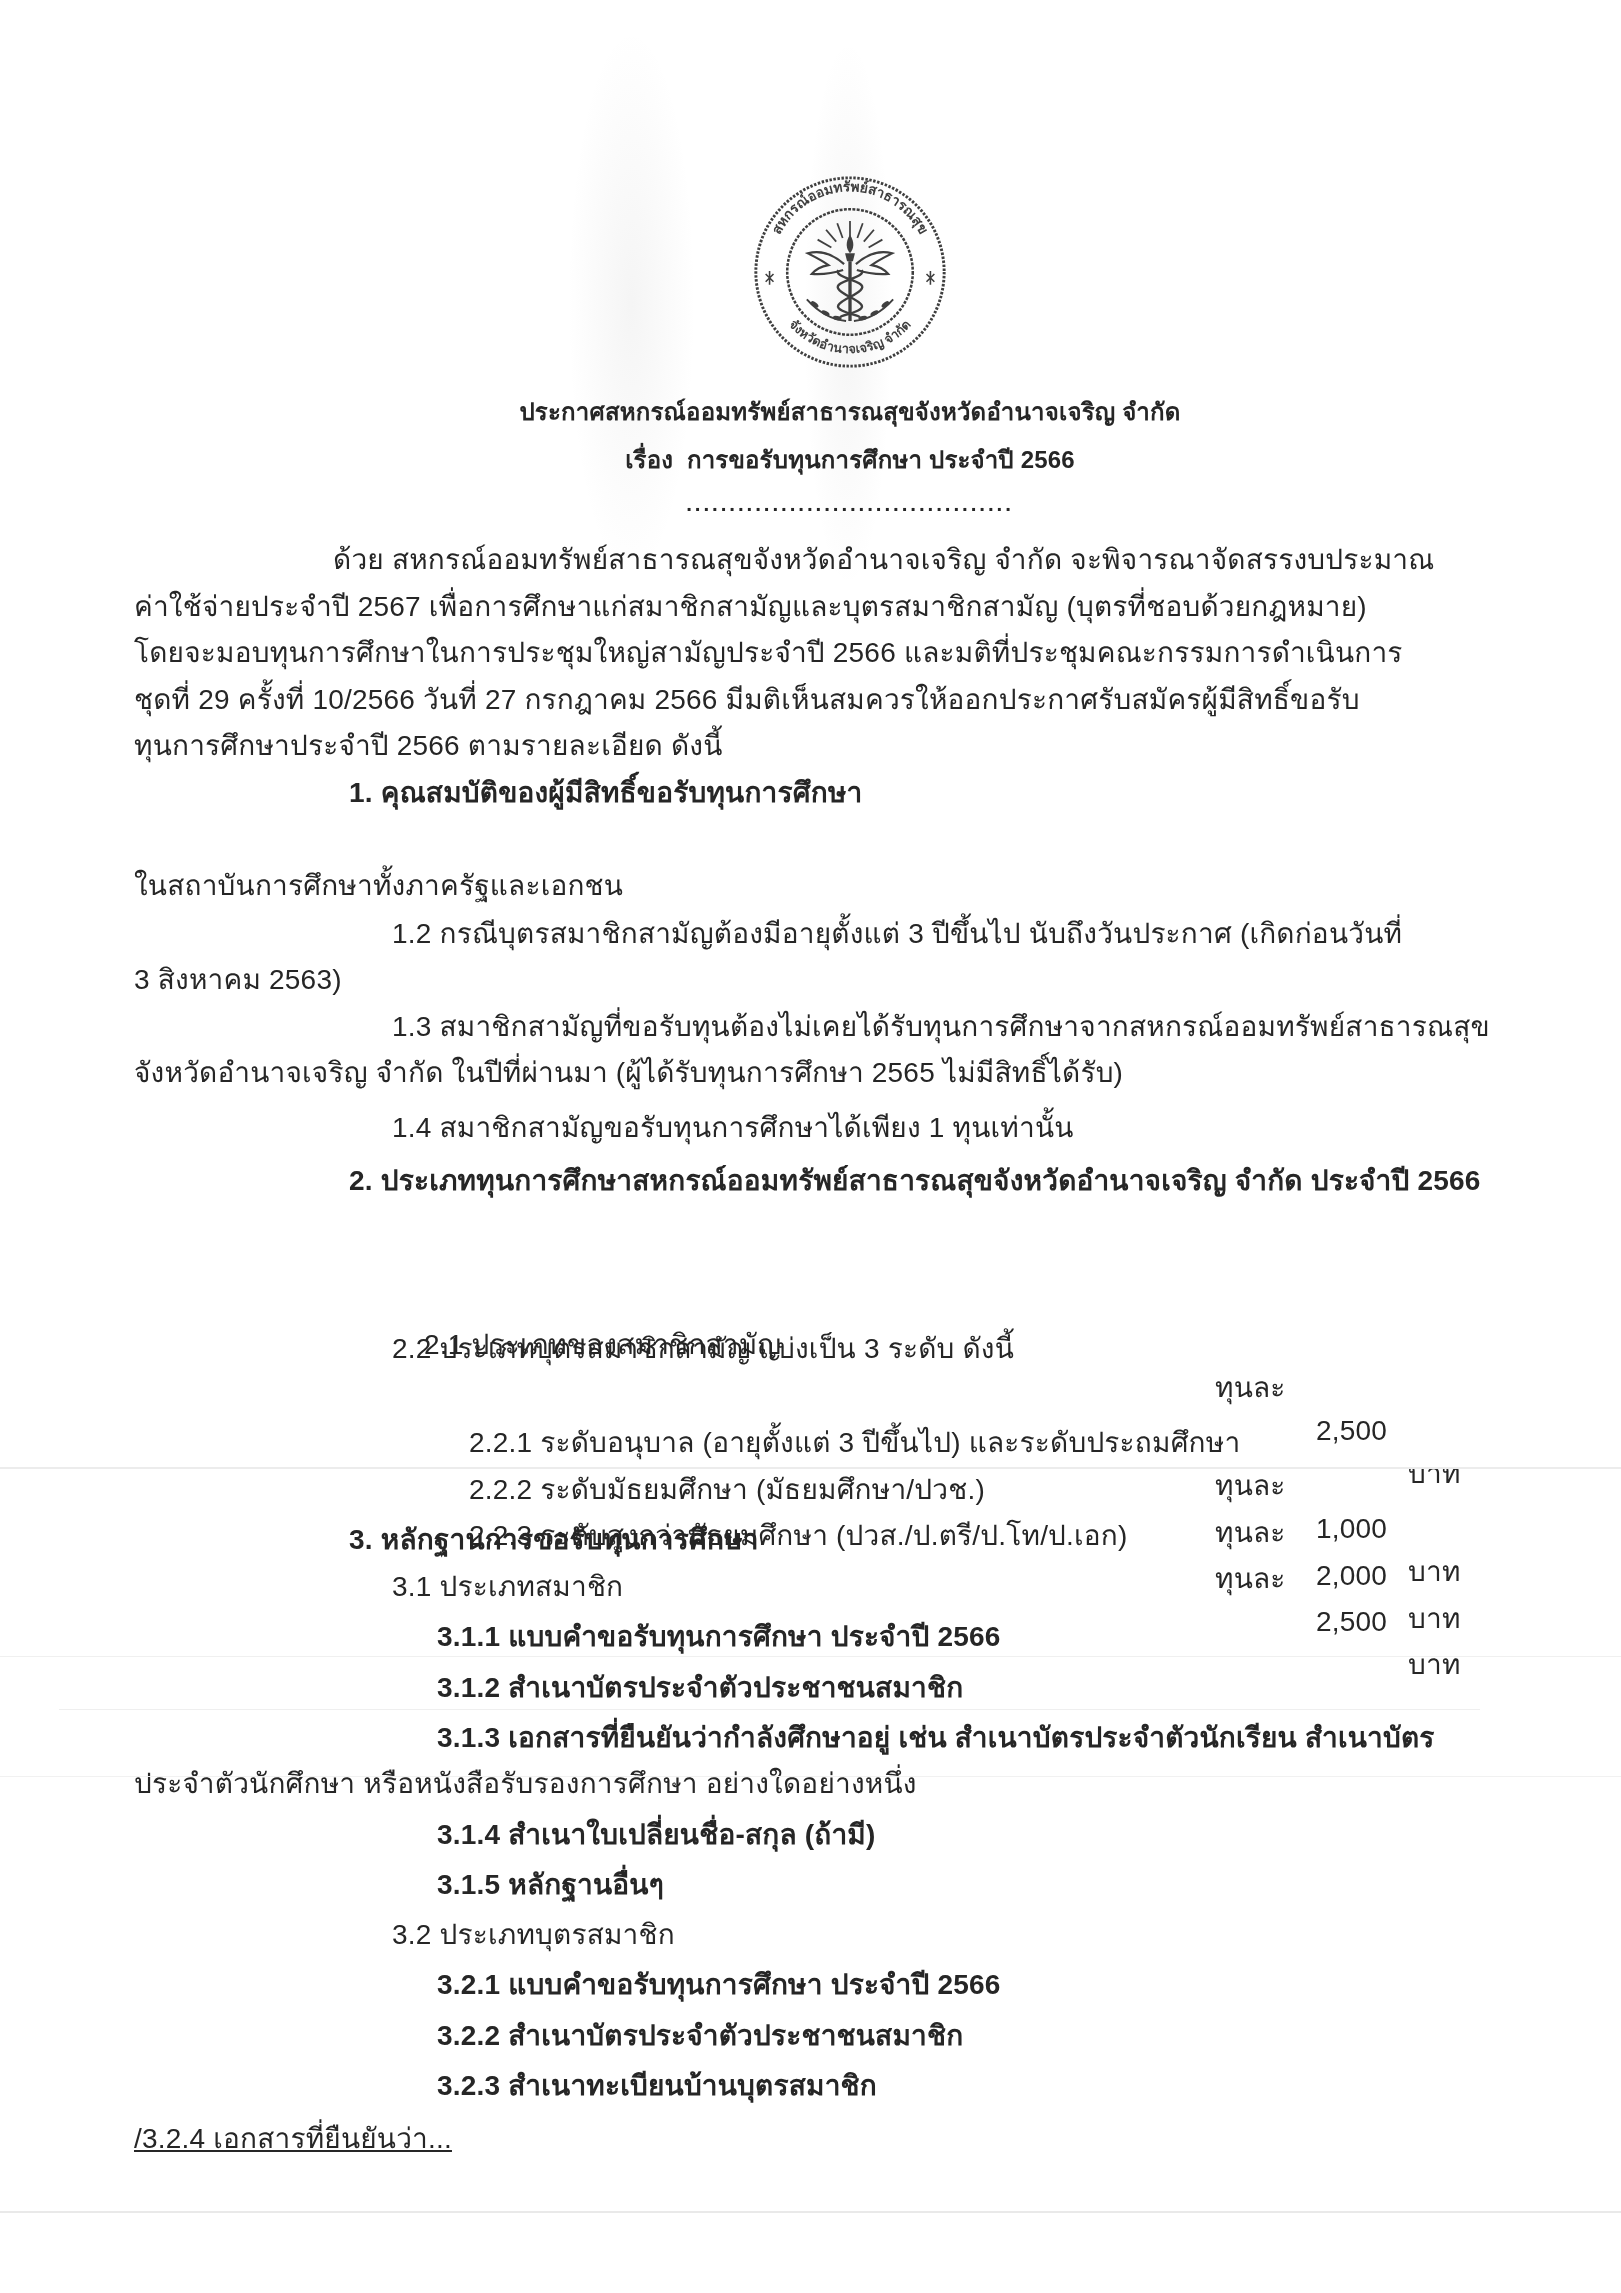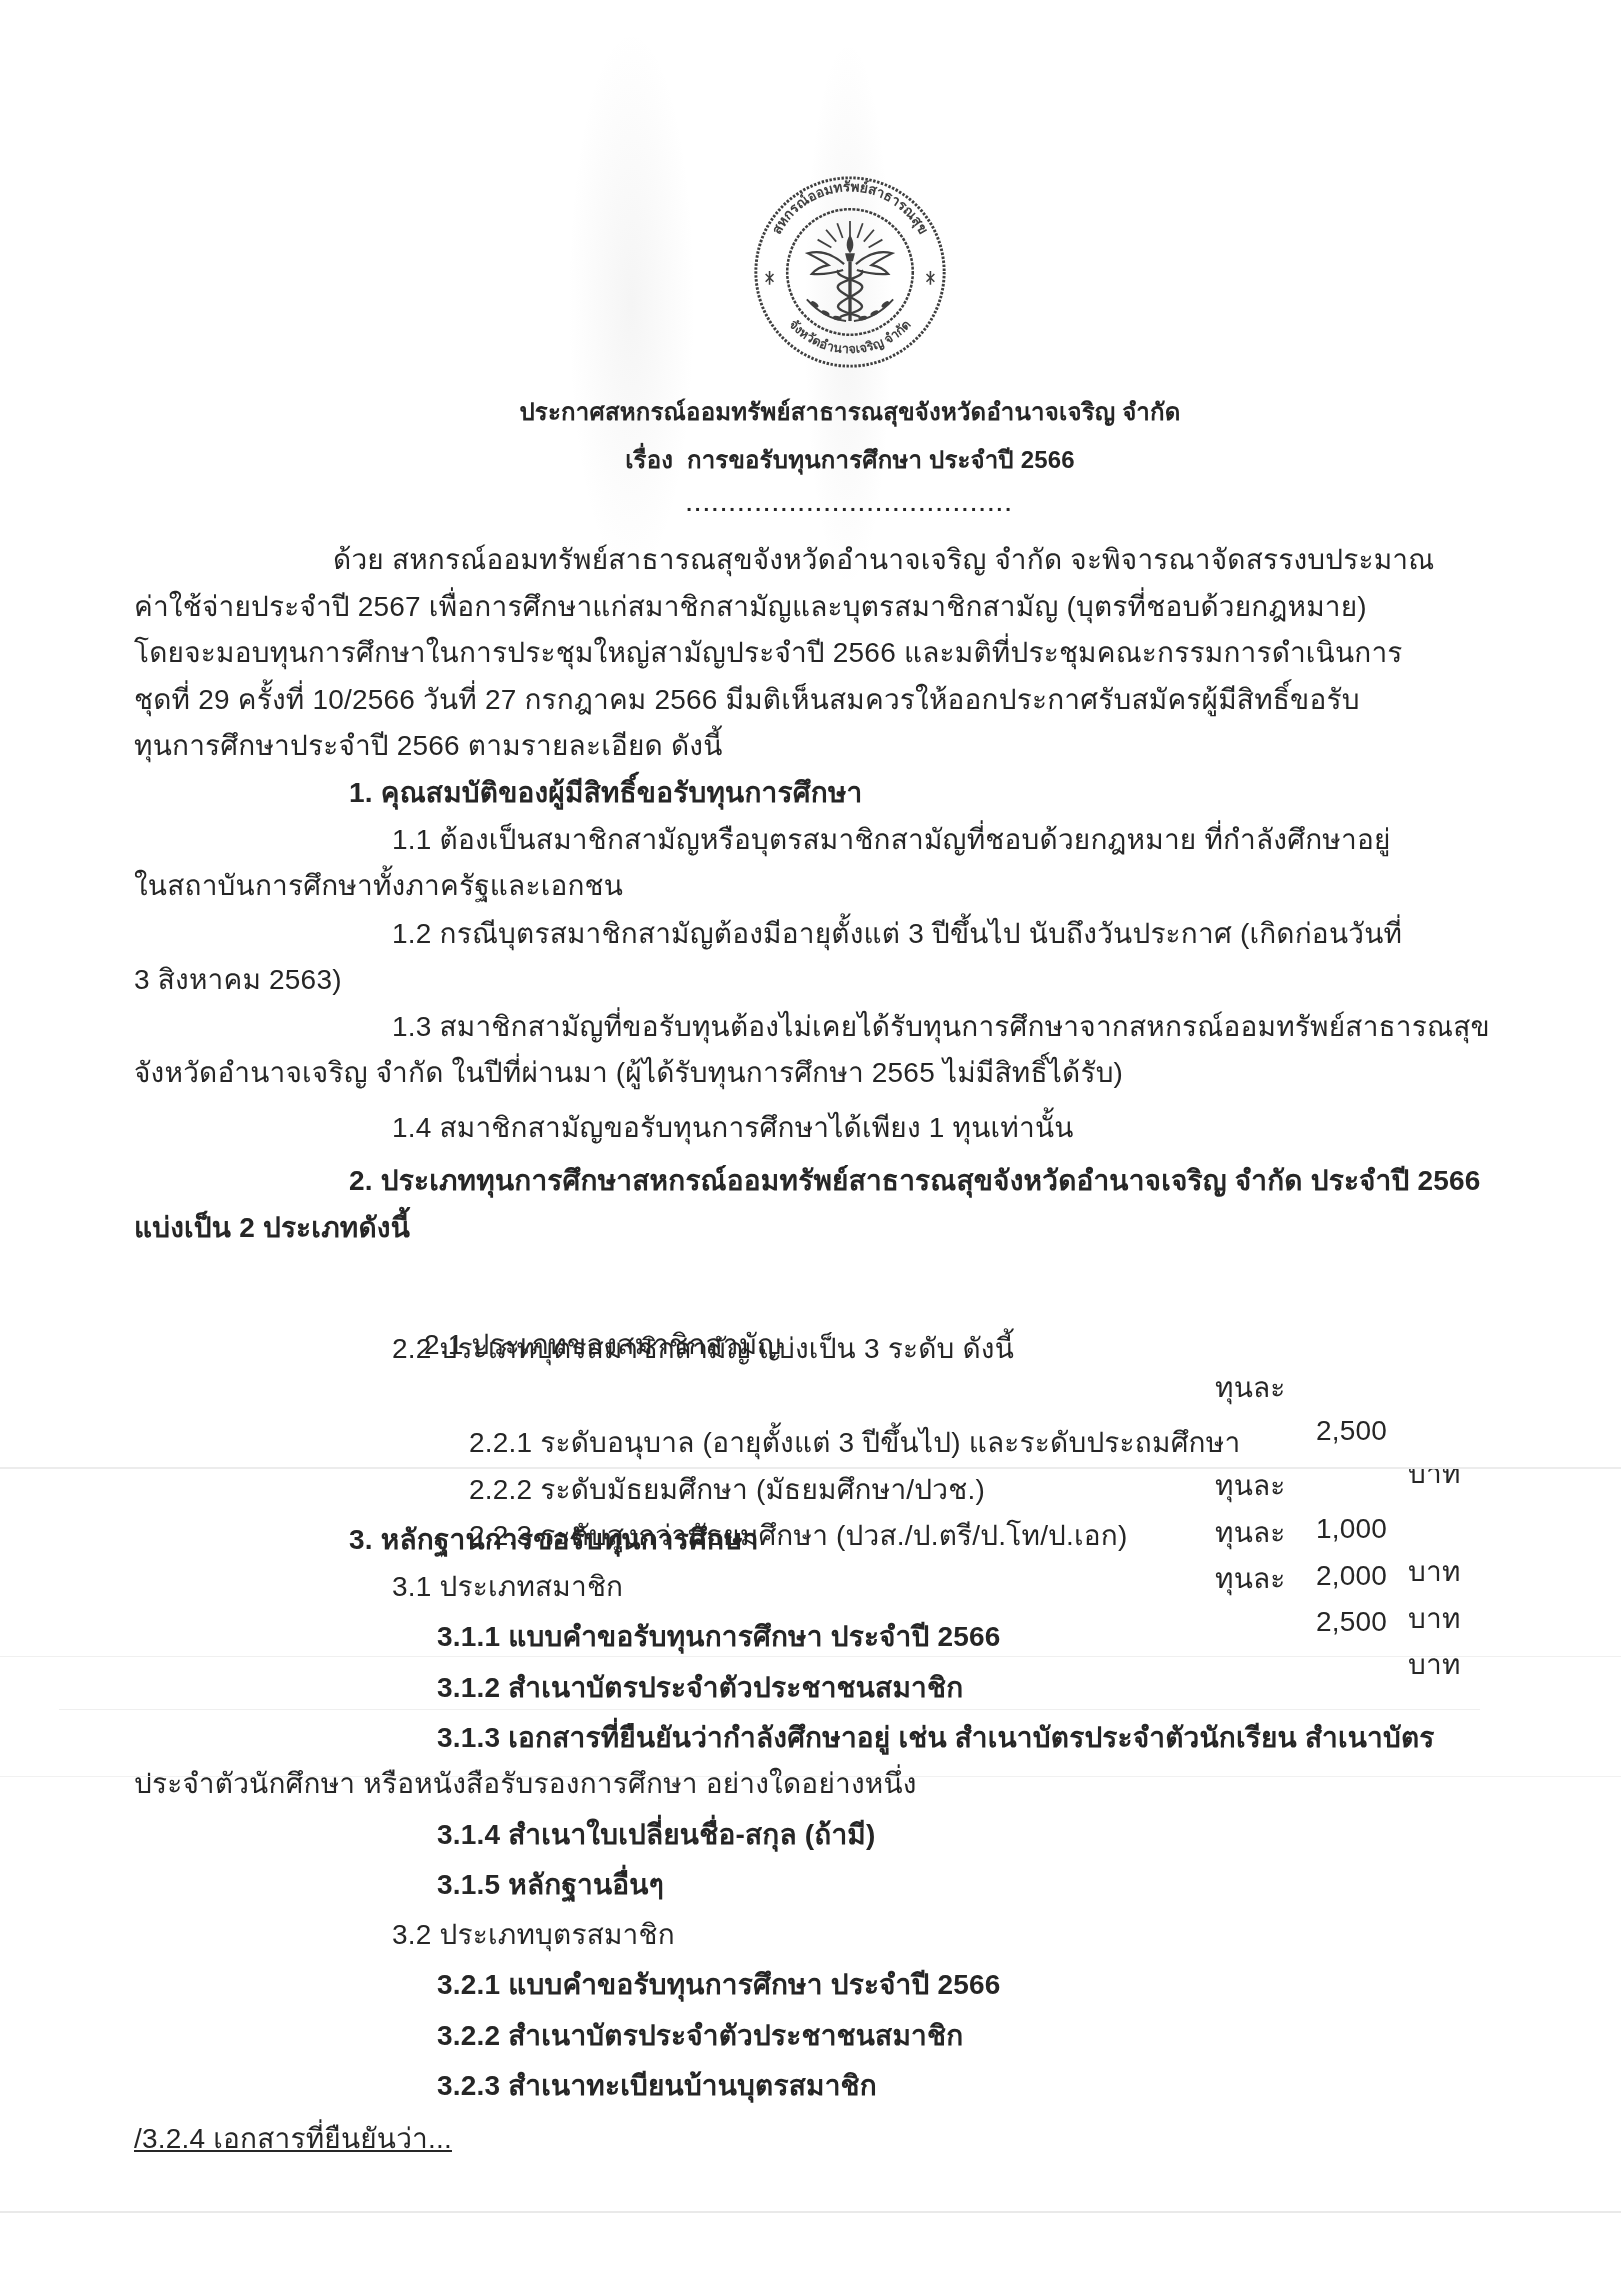--- a/index.html
+++ b/index.html
@@ -115,30 +115,28 @@
   <div class="ln center bold title-size" style="top:438px">เรื่อง  การขอรับทุนการศึกษา ประจำปี 2566</div>
   <div class="ln center divider-dots" style="top:492px">......................................</div>
 
   <div class="ln ind-para" style="top:538px">ด้วย สหกรณ์ออมทรัพย์สาธารณสุขจังหวัดอำนาจเจริญ จำกัด จะพิจารณาจัดสรรงบประมาณ</div>
   <div class="ln" style="top:585px">ค่าใช้จ่ายประจำปี 2567 เพื่อการศึกษาแก่สมาชิกสามัญและบุตรสมาชิกสามัญ (บุตรที่ชอบด้วยกฎหมาย)</div>
   <div class="ln" style="top:631px">โดยจะมอบทุนการศึกษาในการประชุมใหญ่สามัญประจำปี 2566 และมติที่ประชุมคณะกรรมการดำเนินการ</div>
   <div class="ln" style="top:678px">ชุดที่ 29 ครั้งที่ 10/2566 วันที่ 27 กรกฎาคม 2566 มีมติเห็นสมควรให้ออกประกาศรับสมัครผู้มีสิทธิ์ขอรับ</div>
   <div class="ln" style="top:724px">ทุนการศึกษาประจำปี 2566 ตามรายละเอียด ดังนี้</div>
 
   <div class="ln ind-h bold" style="top:771px">1. คุณสมบัติของผู้มีสิทธิ์ขอรับทุนการศึกษา</div>
-  <div class="ln ind-sub" style="top:818px">1.1 ต้องเป็นสมาชิกสามัญหรือบุตรสมาชิกสามัญที่ชอบด้วยกฎหมาย ที่กำลังศึกษาอยู่</div>
   <div class="ln" style="top:864px">ในสถาบันการศึกษาทั้งภาครัฐและเอกชน</div>
   <div class="ln ind-sub" style="top:912px">1.2 กรณีบุตรสมาชิกสามัญต้องมีอายุตั้งแต่ 3 ปีขึ้นไป นับถึงวันประกาศ (เกิดก่อนวันที่</div>
   <div class="ln" style="top:958px">3 สิงหาคม 2563)</div>
   <div class="ln ind-sub" style="top:1005px">1.3 สมาชิกสามัญที่ขอรับทุนต้องไม่เคยได้รับทุนการศึกษาจากสหกรณ์ออมทรัพย์สาธารณสุข</div>
   <div class="ln" style="top:1051px">จังหวัดอำนาจเจริญ จำกัด ในปีที่ผ่านมา (ผู้ได้รับทุนการศึกษา 2565 ไม่มีสิทธิ์ได้รับ)</div>
   <div class="ln ind-sub" style="top:1106px">1.4 สมาชิกสามัญขอรับทุนการศึกษาได้เพียง 1 ทุนเท่านั้น</div>
 
   <div class="ln ind-h bold" style="top:1159px">2. ประเภททุนการศึกษาสหกรณ์ออมทรัพย์สาธารณสุขจังหวัดอำนาจเจริญ จำกัด ประจำปี 2566</div>
-  <div class="ln bold" style="top:1206px">แบ่งเป็น 2 ประเภทดังนี้</div>
 
   <div class="ln row" style="top:1280px">
     <span class="ind-sub" style="padding-left:258px">2.1 ประเภทของสมาชิกสามัญ</span>
     <span class="unit">ทุนละ</span>
     <span class="amount">2,500</span>
     <span class="baht">บาท</span>
   </div>
 
   <div class="ln ind-sub" style="top:1327px">2.2 ประเภทบุตรสมาชิกสามัญ แบ่งเป็น 3 ระดับ ดังนี้</div>
 

